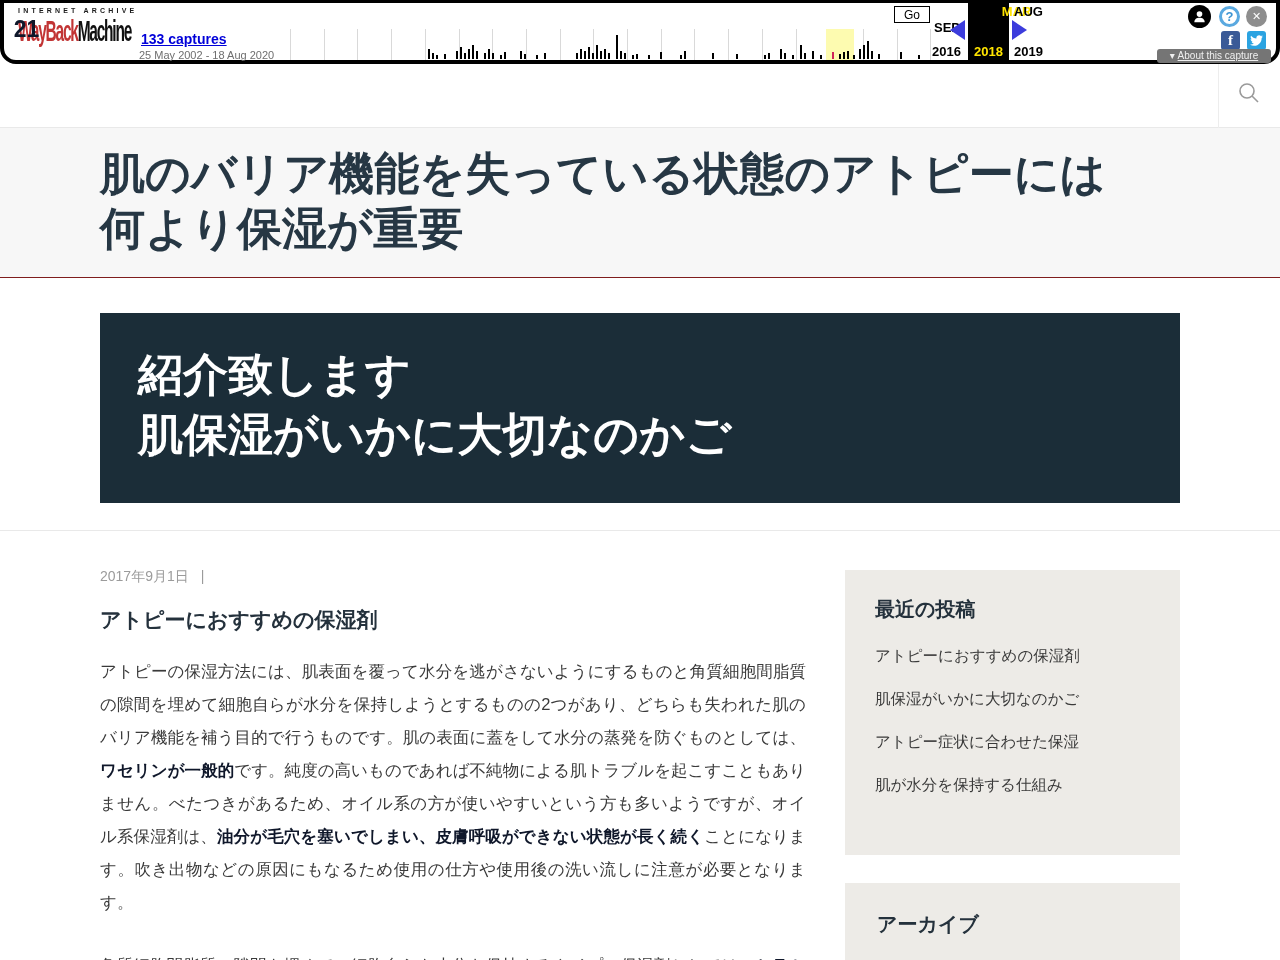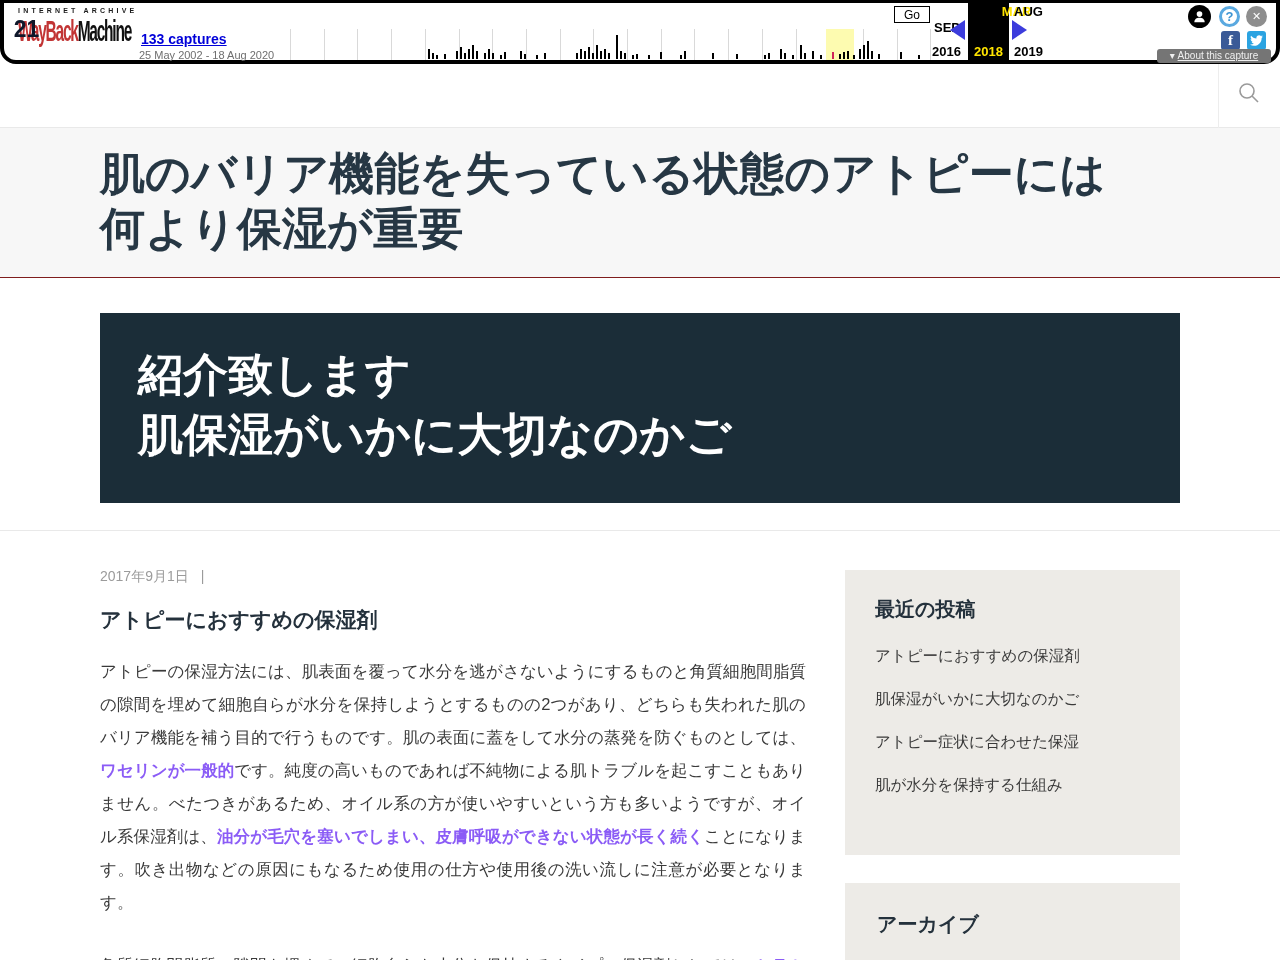--- a/index.html
+++ b/index.html
@@ -72,21 +72,21 @@
 
   .content-rule { position:absolute; left:0; top:530px; width:1280px; border-top:1px solid #e9e9e9; }
 
   
   .article { position:absolute; left:100px; top:568px; width:706px; }
   .art-meta { font-size:14px; color:#9b9b9b; }
   .art-sep { margin-left:12px; color:#9b9b9b; }
   .art-h1 { margin-top:20px; font-size:21px; font-weight:bold; color:#24313c; }
   .art-p { margin-top:21px; font-size:16.5px; line-height:33px; color:#3a3a3a; text-align:justify; }
   .art-p2 { margin-top:30px; }
-  .hl { color:#8b5cf6; font-weight:bold; }
+  .hl { color:#0f172a; font-weight:bold; }
 
   
   .side-box { position:absolute; left:845px; width:335px; background:#edebe7; }
   .box-recent { top:570px; height:285px; padding:26px 30px; }
   .box-archive { top:883px; height:120px; padding:28px 32px; }
   .side-h2 { font-size:20px; font-weight:bold; color:#24313c; }
   .side-item { margin-top:23px; font-size:15.5px; line-height:20px; color:#3a3a3a; cursor:pointer; }
 </style>
 </head>
 <body>

